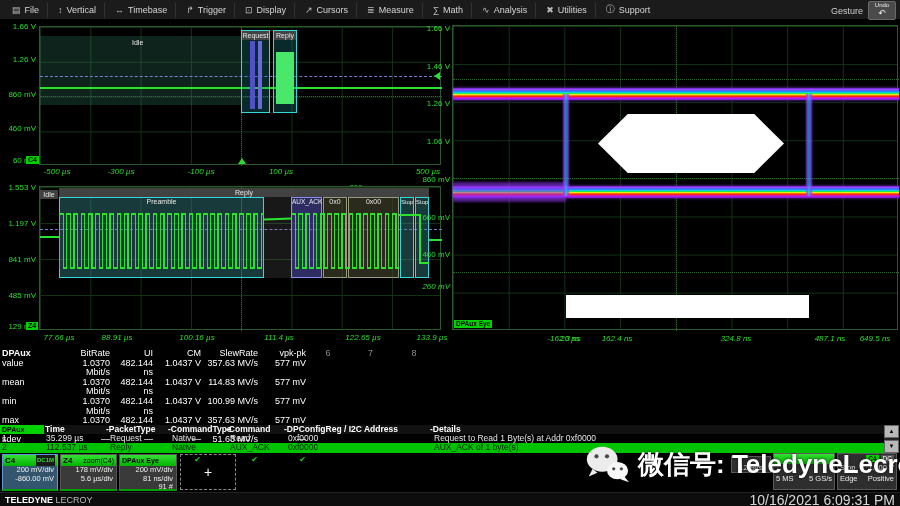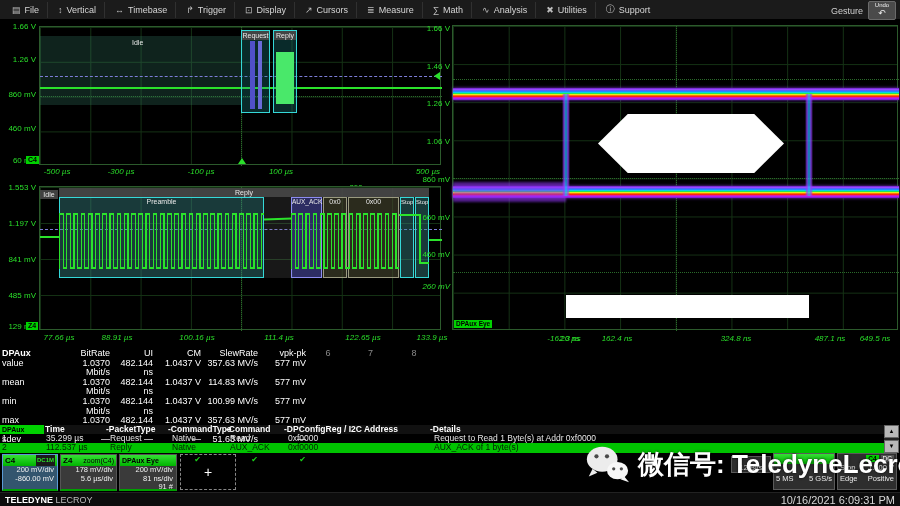--- a/index.html
+++ b/index.html
@@ -423,16 +423,16 @@
       <circle cx="39" cy="25" r="1.7" fill="#4a4a4a"></circle>
     </svg>
     <span id="watermark-text">微信号: TeledyneLecroy</span>
   </div>
 
   <div class="abs" id="footer">
     <div style="color:#fff;font-size:9px;">
       <span style="font-weight:bold;">TELEDYNE</span>
       <span style="color:#bdbdbd;">LECROY</span>
     </div>
-    <div style="color:#d8d8d8;font-size:11px;">10/16/2021 6:09:31 PM</div>
+    <div style="color:#d8d8d8;font-size:14px;">10/16/2021 6:09:31 PM</div>
   </div>
 
 </div>
 
 </body></html>

